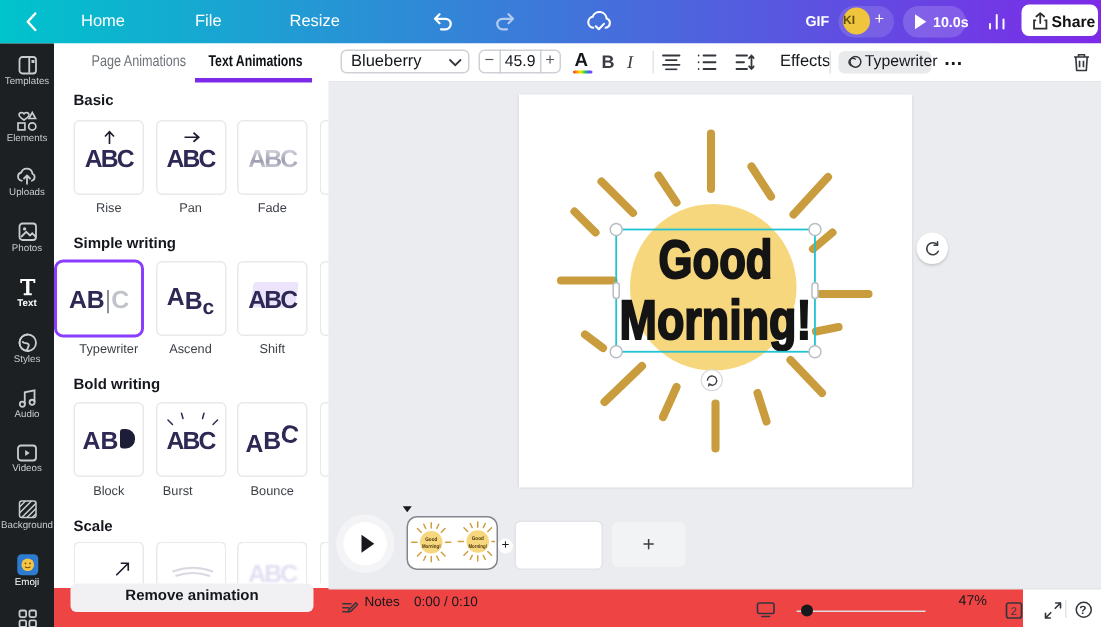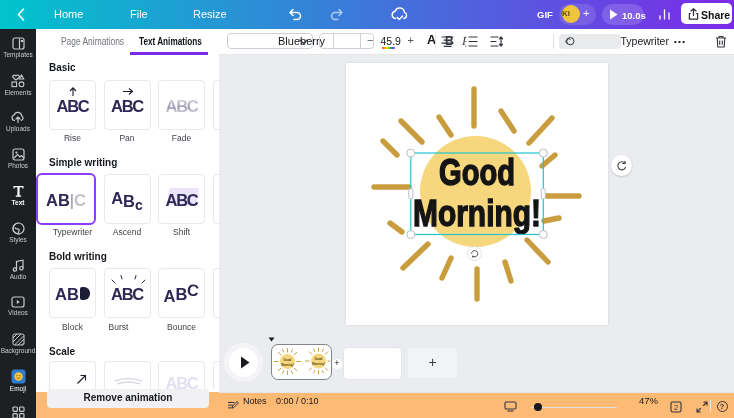--- a/index.html
+++ b/index.html
@@ -21,28 +21,28 @@
   
   #panel { left:36px; top:29px; width:183px; height:389px; background:#fff; }
   .tab { position:absolute; top:0; height:25px; line-height:25px; font-size:10.5px; color:#6e737a; white-space:nowrap; }
   .seclabel { position:absolute; font-size:10px; font-weight:700; color:#14181d; }
   .card { position:absolute; width:47px; height:50px; border:1px solid #e9e9ec; border-radius:4px; background:#fff; }
   .cardlabel { position:absolute; width:47px; text-align:center; font-size:8.5px; color:#3a3f45; }
   .abc { position:absolute; width:100%; text-align:center; font-weight:700; color:#2d2854; font-size:16.5px; letter-spacing:-1.2px; }
 
   
   #toolbar { left:219px; top:29px; width:515px; height:26px; background:#fff; border-bottom:1px solid #e4e5e8; }
-  .tbtn { position:absolute; font-size:11px; color:#14181d;margin-left:44px; }
+  .tbtn { position:absolute; font-size:11px; color:#14181d; }
 
   
   #canvas { left:219px; top:55px; width:515px; height:337px; background:#ebecf0; }
   #page { position:absolute; left:127px; top:8px; width:262px; height:262px; background:#fff; box-shadow:0 0 2px rgba(0,0,0,0.12); }
 
   
-  #statusbar { left:36px; top:392px; width:698px; height:26px; background:#fdba74; }
+  #statusbar { left:36px; top:392px; width:646px; height:26px; background:#ef4444; }
 </style>
 </head>
 <body>
 
 <div id="topbar" class="abs">
   <svg class="abs" style="left:17px;top:8px" width="8" height="13" viewBox="0 0 8 13">
       <path d="M6.5 1 L1.5 6.5 L6.5 12" stroke="#fff" stroke-width="1.6" fill="none" stroke-linecap="round" stroke-linejoin="round"></path>
     </svg>
   <span class="tb-item" style="left:54px">Home</span>
   <span class="tb-item" style="left:130px">File</span>

